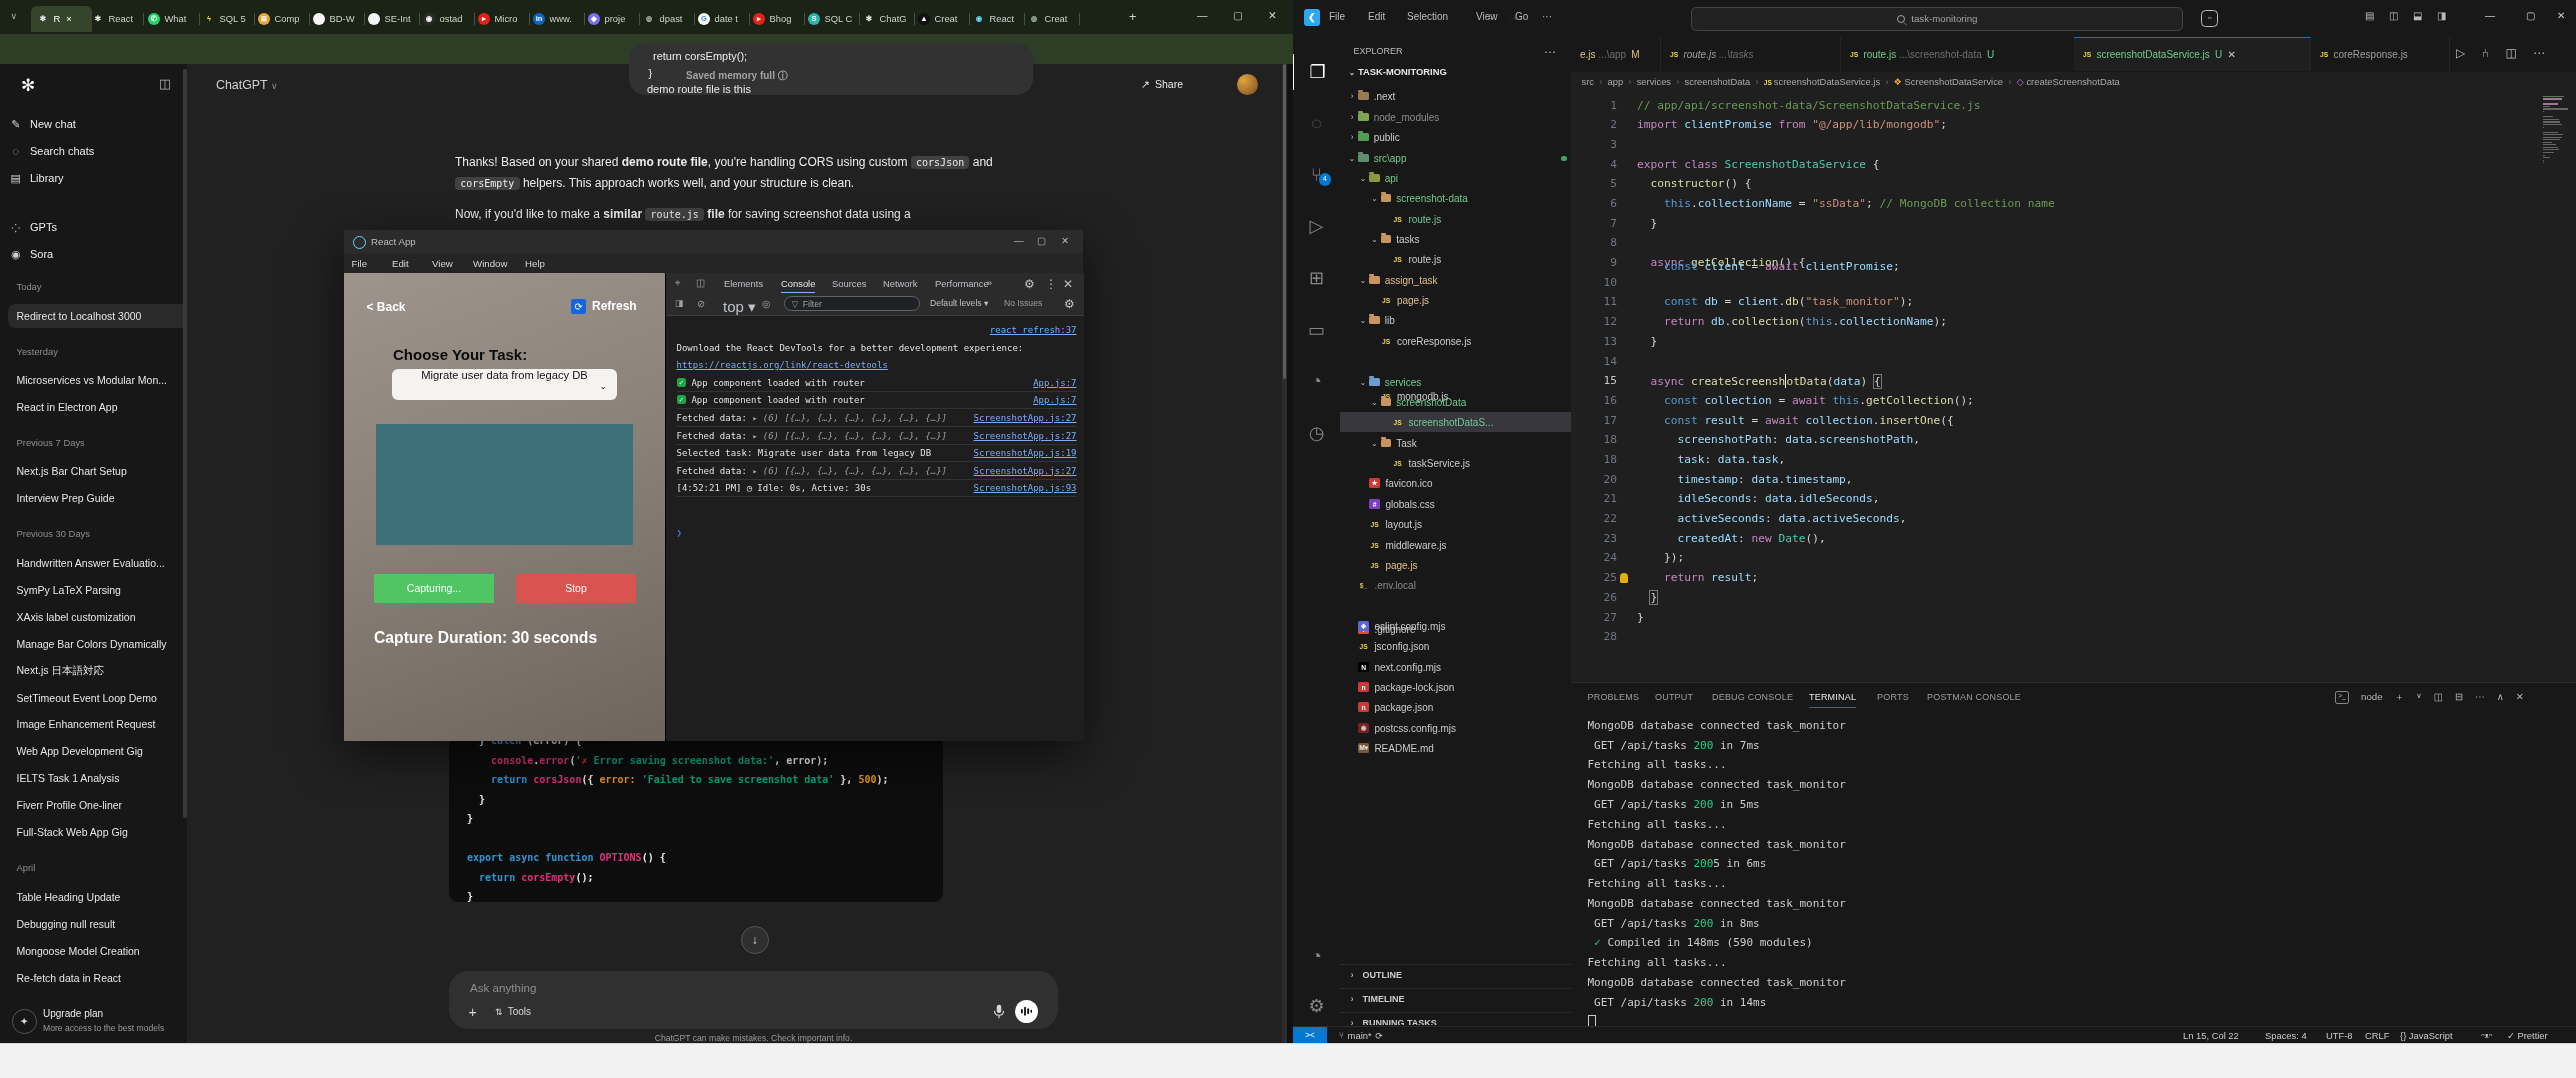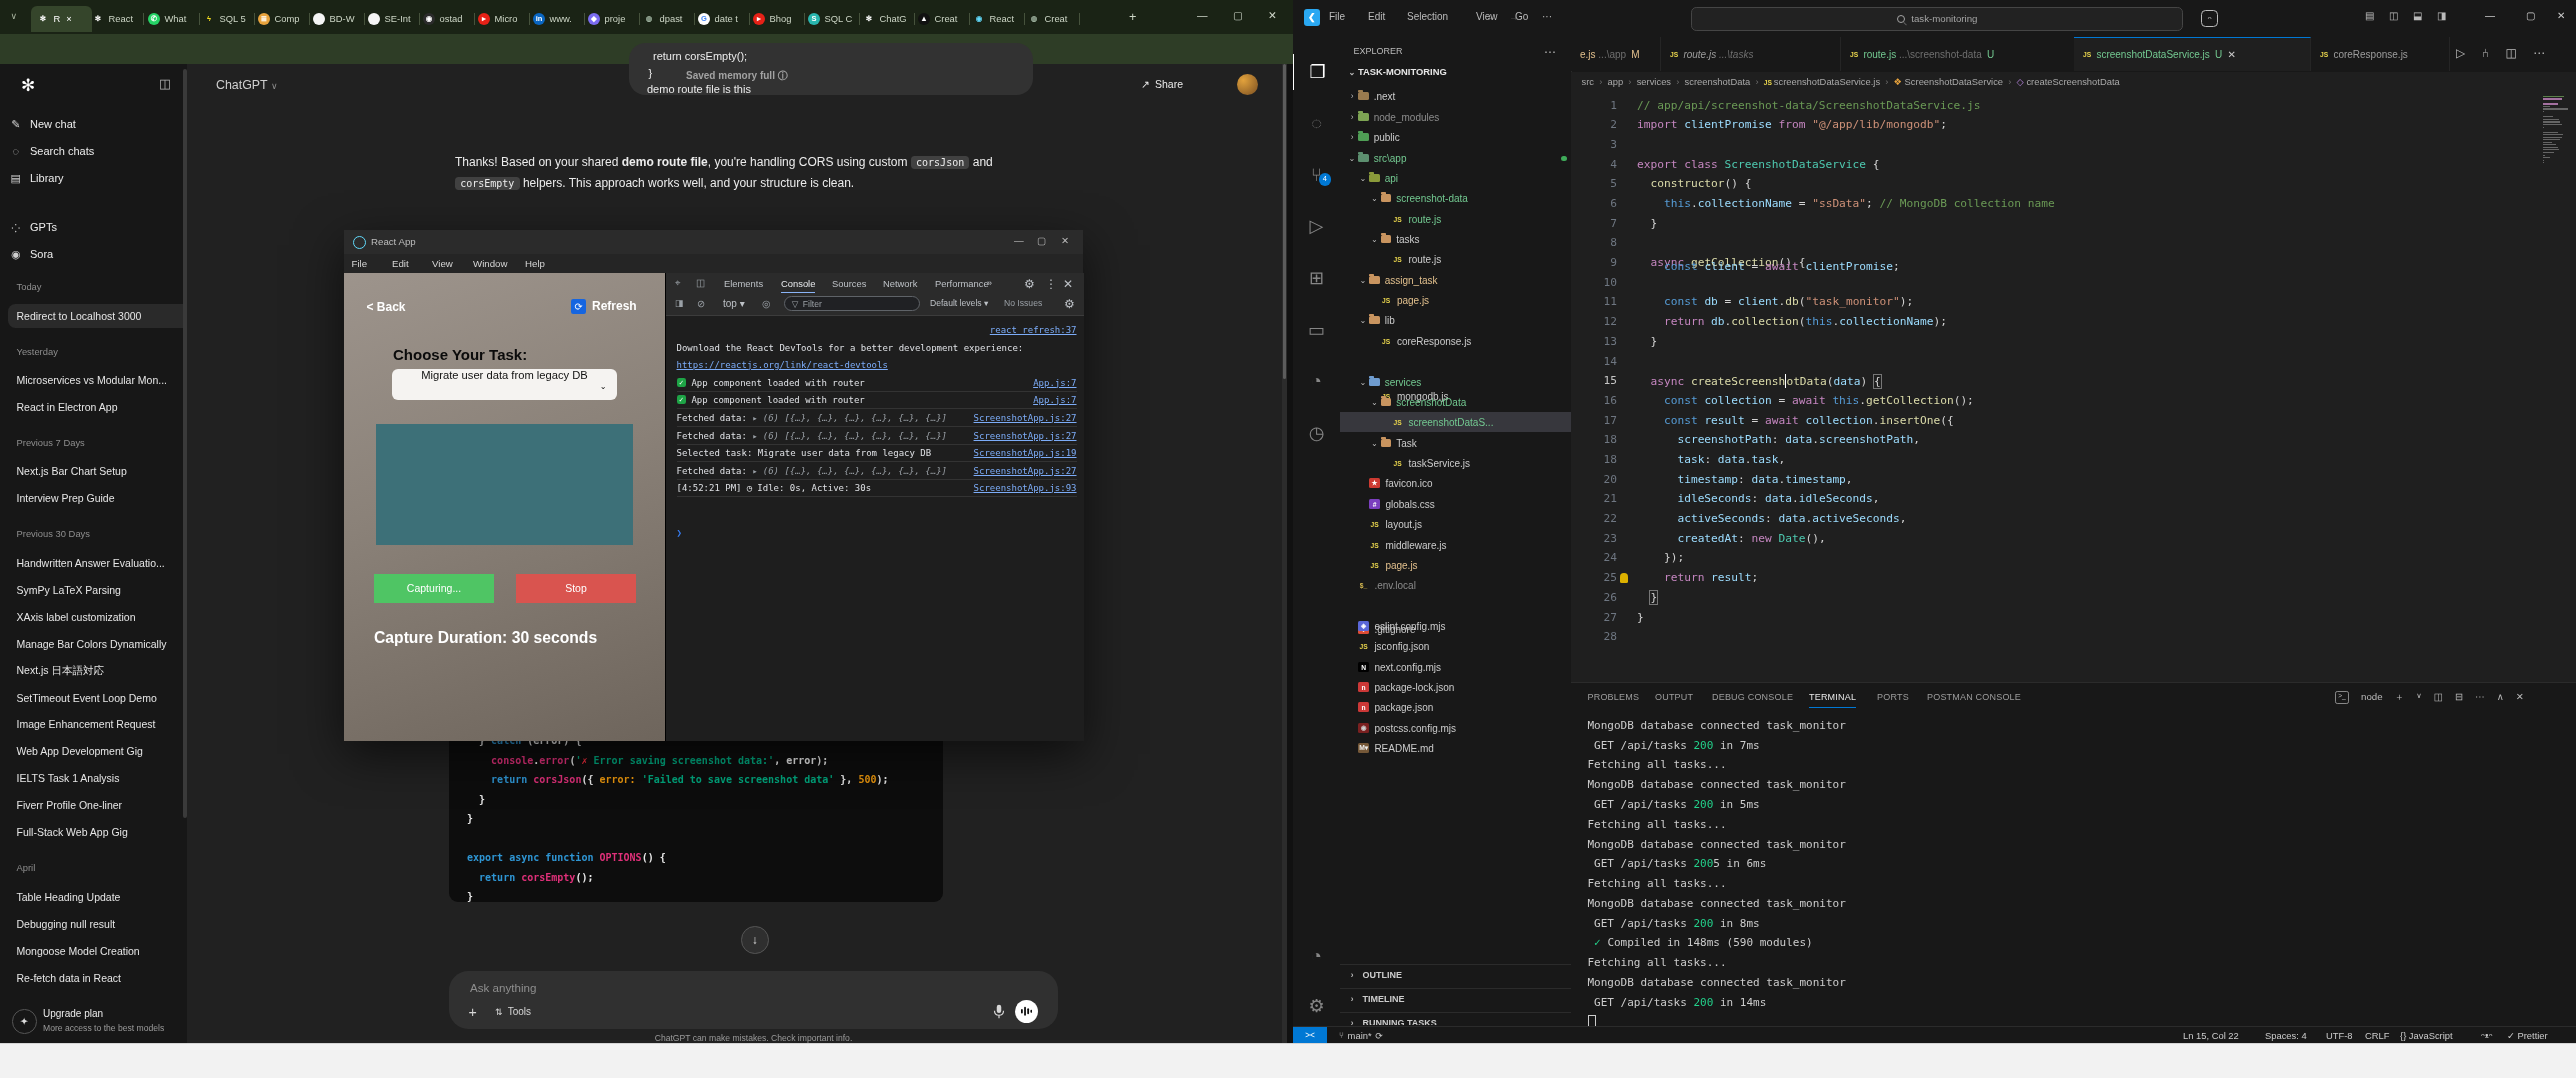--- a/index.html
+++ b/index.html
@@ -308,20 +308,21 @@
 
   <div class="abs" style="left:629px;top:43px;width:404px;height:52px;background:#323232;border-radius:16.5px;color:#ececec;font-size:11px;line-height:16.5px;padding-top:5.2px;box-sizing:border-box;">
     <div style="margin-left:24px;">return corsEmpty();</div>
     <div style="margin-left:19.5px;">}</div>
     <div style="margin-left:18px;">demo route file is this</div>
   </div>
   <div class="abs" style="left:686px;top:69px;color:#a2a2a2;font-size:10px;font-weight:bold;">
     <span>Saved memory full</span> <span>ⓘ</span>
   </div>
   <div class="abs" id="p1" style="left:455px;top:152px;width:599px;color:#ececec;font-size:12px;line-height:21px;"><span>Thanks! Based on your shared </span><span style="font-weight: bold;">demo route file</span><span>, you're handling CORS using custom </span><span class="codepill">corsJson</span><span> and </span><span class="codepill">corsEmpty</span><span> helpers. This approach works well, and your structure is clean.</span></div>
+  <div class="abs" id="p2" style="left:455px;top:204px;width:599px;color:#ececec;font-size:12px;line-height:21px;"><span>Now, if you'd like to make a </span><span style="font-weight: bold;">similar</span><span> </span><span class="codepill">route.js</span><span> </span><span style="font-weight: bold;">file</span><span> for saving screenshot data using a</span></div>
 
   <div class="abs" id="codeblock">
       <div class="cbline" style="top: 21px;"><span class="seg-gk">    return </span><span class="seg-gf">corsJson</span><span class="seg-gp">({ </span><span class="seg-ga">message:</span><span class="seg-gs"> 'Screenshot data stored'</span><span class="seg-gp">, </span><span class="seg-ga">insertedId:</span><span class="seg-gp"> result.insertedId }, </span><span class="seg-gn">201</span><span class="seg-gp">);</span></div>
       <div class="cbline" style="top: 40px;"><span class="seg-gp">  } </span><span class="seg-gk">catch</span><span class="seg-gp"> (error) {</span></div>
       <div class="cbline" style="top: 60px;"><span class="seg-gp">    </span><span class="seg-gf">console</span><span class="seg-gp">.</span><span class="seg-gf">error</span><span class="seg-gp">(</span><span class="seg-gs">'</span><span class="seg-gx">✗</span><span class="seg-gs"> Error saving screenshot data:'</span><span class="seg-gp">, error);</span></div>
       <div class="cbline" style="top: 79px;"><span class="seg-gp">    </span><span class="seg-gk">return</span><span class="seg-gp"> </span><span class="seg-gf">corsJson</span><span class="seg-gp">({ </span><span class="seg-ga">error:</span><span class="seg-gp"> </span><span class="seg-gs">'Failed to save screenshot data'</span><span class="seg-gp"> }, </span><span class="seg-gn">500</span><span class="seg-gp">);</span></div>
       <div class="cbline" style="top: 99px;"><span class="seg-gp">  }</span></div>
       <div class="cbline" style="top: 118px;"><span class="seg-gp">}</span></div>
       <div class="cbline" style="top: 138px;"></div>
       <div class="cbline" style="top: 157px;"><span class="seg-gk">export async function</span><span class="seg-gp"> </span><span class="seg-gf">OPTIONS</span><span class="seg-gp">() {</span></div>
@@ -401,21 +402,21 @@
             <span class="dtab" style="position: absolute; left: 269px; top: 4.5px;">Performance</span>
           </div>
         <span class="abs" style="left:321px;top:4.5px;color:#bdc1c6;font-size:9px;">»</span>
         <span class="abs" style="left:358px;top:3.7px;color:#bdc1c6;">⚙</span>
         <span class="abs" style="left:379px;top:3.7px;color:#bdc1c6;">⋮</span>
         <span class="abs" style="left:397px;top:3.7px;color:#bdc1c6;">✕</span>
       </div>
       <div class="abs" style="left:0;top:20px;width:418px;height:22px;background:#2b2b2b;border-bottom:0.7px solid #3c3c3c;">
         <span class="abs" style="left:9px;top:4.5px;color:#9aa0a6;font-size:9px;">◨</span>
         <span class="abs" style="left:31px;top:4.5px;color:#9aa0a6;font-size:9.7px;">⊘</span>
-        <span class="abs" style="left:57px;top:5.2px;color:#bdc1c6;font-size:10px;">top ▾</span>
+        <span class="abs" style="left:57px;top:5.2px;color:#bdc1c6;font-size:15px;">top ▾</span>
         <span class="abs" style="left:96px;top:4.5px;color:#9aa0a6;font-size:9.7px;">◎</span>
         <div class="abs" style="left:118px;top:3px;width:136px;height:15px;background:#202124;border:0.7px solid #5f6368;border-radius:8.2px;color:#9aa0a6;font-size:8.6px;display:flex;align-items:center;gap:4.5px;padding:0 6.7px;box-sizing:border-box;">
           <span>▽</span>
           <span>Filter</span>
         </div>
         <span class="abs" style="left:264px;top:5.2px;color:#bdc1c6;font-size:8.6px;"><span>Default levels</span> ▾</span>
         <span class="abs" style="left:338px;top:5.2px;color:#9aa0a6;font-size:8.6px;">No Issues</span>
         <span class="abs" style="left:398px;top:3.7px;color:#bdc1c6;">⚙</span>
       </div>
       <div id="crows">

